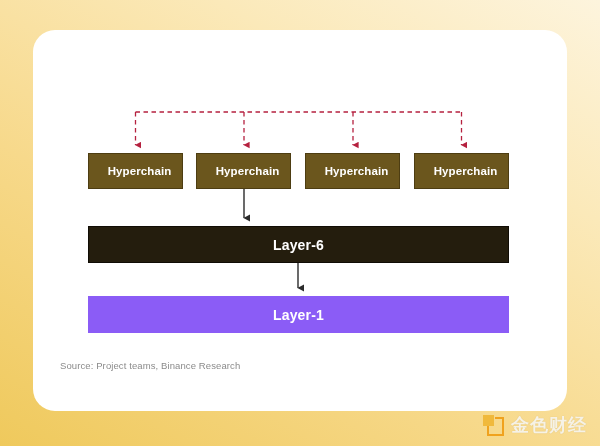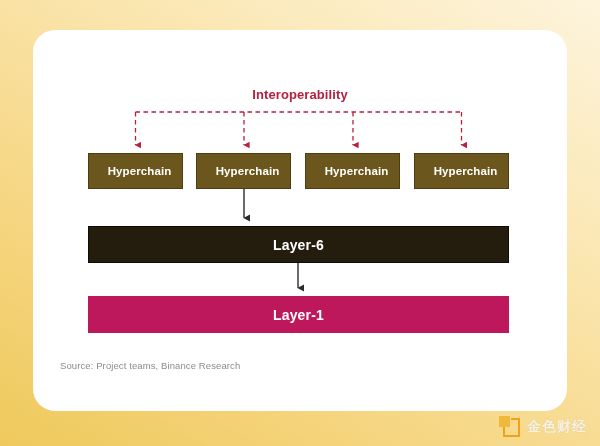--- a/index.html
+++ b/index.html
@@ -98,21 +98,21 @@
     font-weight: bold;
     letter-spacing: .2px;
   }
   #layer-2-bar {
     top: 196px;
     background: #241d0d;
     border: 1px solid #100c05;
   }
   #layer-1-bar {
     top: 266px;
-    background: #be185d;
+    background: #8b5cf6;
   }
 
   
   #source-note {
     position: absolute;
     left: 27px;
     top: 330px;
     font-size: 9.5px;
     color: #8b8b8b;
     letter-spacing: .1px;
@@ -148,21 +148,21 @@
     border-bottom: none;
   }
   #watermark-logo .sq-c {
     position: absolute;
     left: 4px; bottom: 0;
     width: 17px; height: 10px;
     border: 2px solid #f0a21e;
     border-top: none;
   }
   #watermark-text {
-    font-size: 14px;
+    font-size: 18px;
     font-weight: bold;
     color: #f6f2e6;
     letter-spacing: 1px;
     text-shadow: 0 0 1px rgba(190,150,60,.45);
   }
 </style>
 </head>
 <body>
 
 <div id="card">
@@ -183,21 +183,20 @@
       <path d="M102.5,82 L102.5,115" stroke="#b5213f" stroke-width="1.3" stroke-dasharray="4.5 3.5" fill="none" marker-end="url(#arrow-dashed)"></path>
       <path d="M211,82 L211,115" stroke="#b5213f" stroke-width="1.3" stroke-dasharray="4.5 3.5" fill="none" marker-end="url(#arrow-dashed)"></path>
       <path d="M320,82 L320,115" stroke="#b5213f" stroke-width="1.3" stroke-dasharray="4.5 3.5" fill="none" marker-end="url(#arrow-dashed)"></path>
       <path d="M428.5,82 L428.5,115" stroke="#b5213f" stroke-width="1.3" stroke-dasharray="4.5 3.5" fill="none" marker-end="url(#arrow-dashed)"></path>
 
       <path d="M211,159 L211,188" stroke="#2b2b2b" stroke-width="1.4" fill="none" marker-end="url(#arrow-solid)"></path>
 
       <path d="M265,233 L265,258" stroke="#2b2b2b" stroke-width="1.4" fill="none" marker-end="url(#arrow-solid)"></path>
     </svg>
 
-    <div id="interop-title">Interoperability</div>
 
     <div class="hyperchain-box hc-0">
       <span>Hyperchain</span>
     </div>
     <div class="hyperchain-box hc-1">
       <span>Hyperchain</span>
     </div>
     <div class="hyperchain-box hc-2">
       <span>Hyperchain</span>
     </div>

